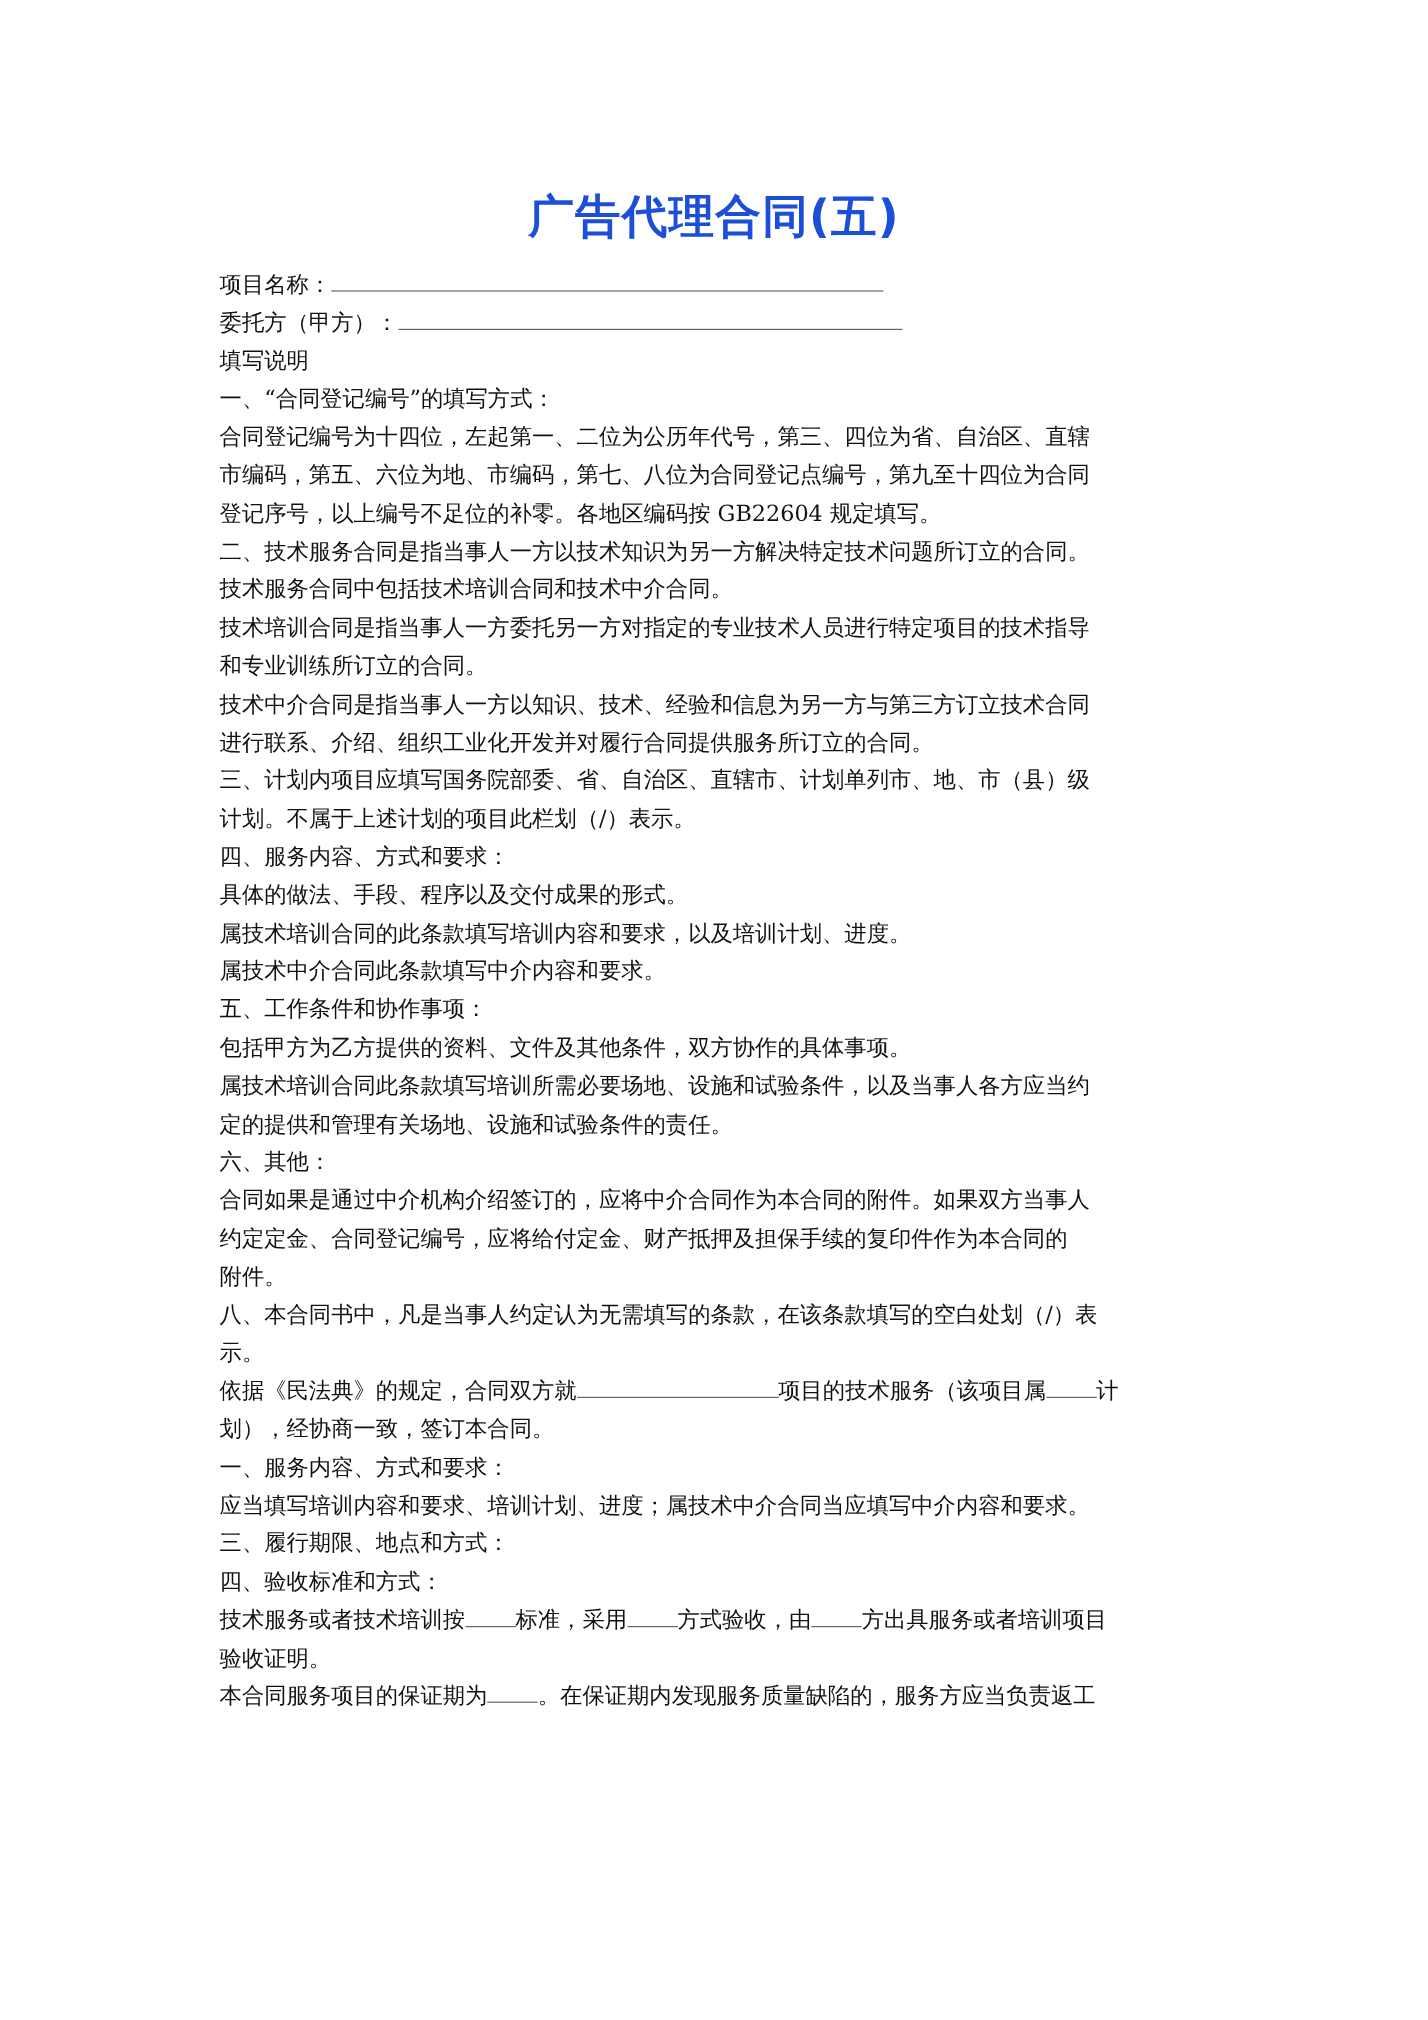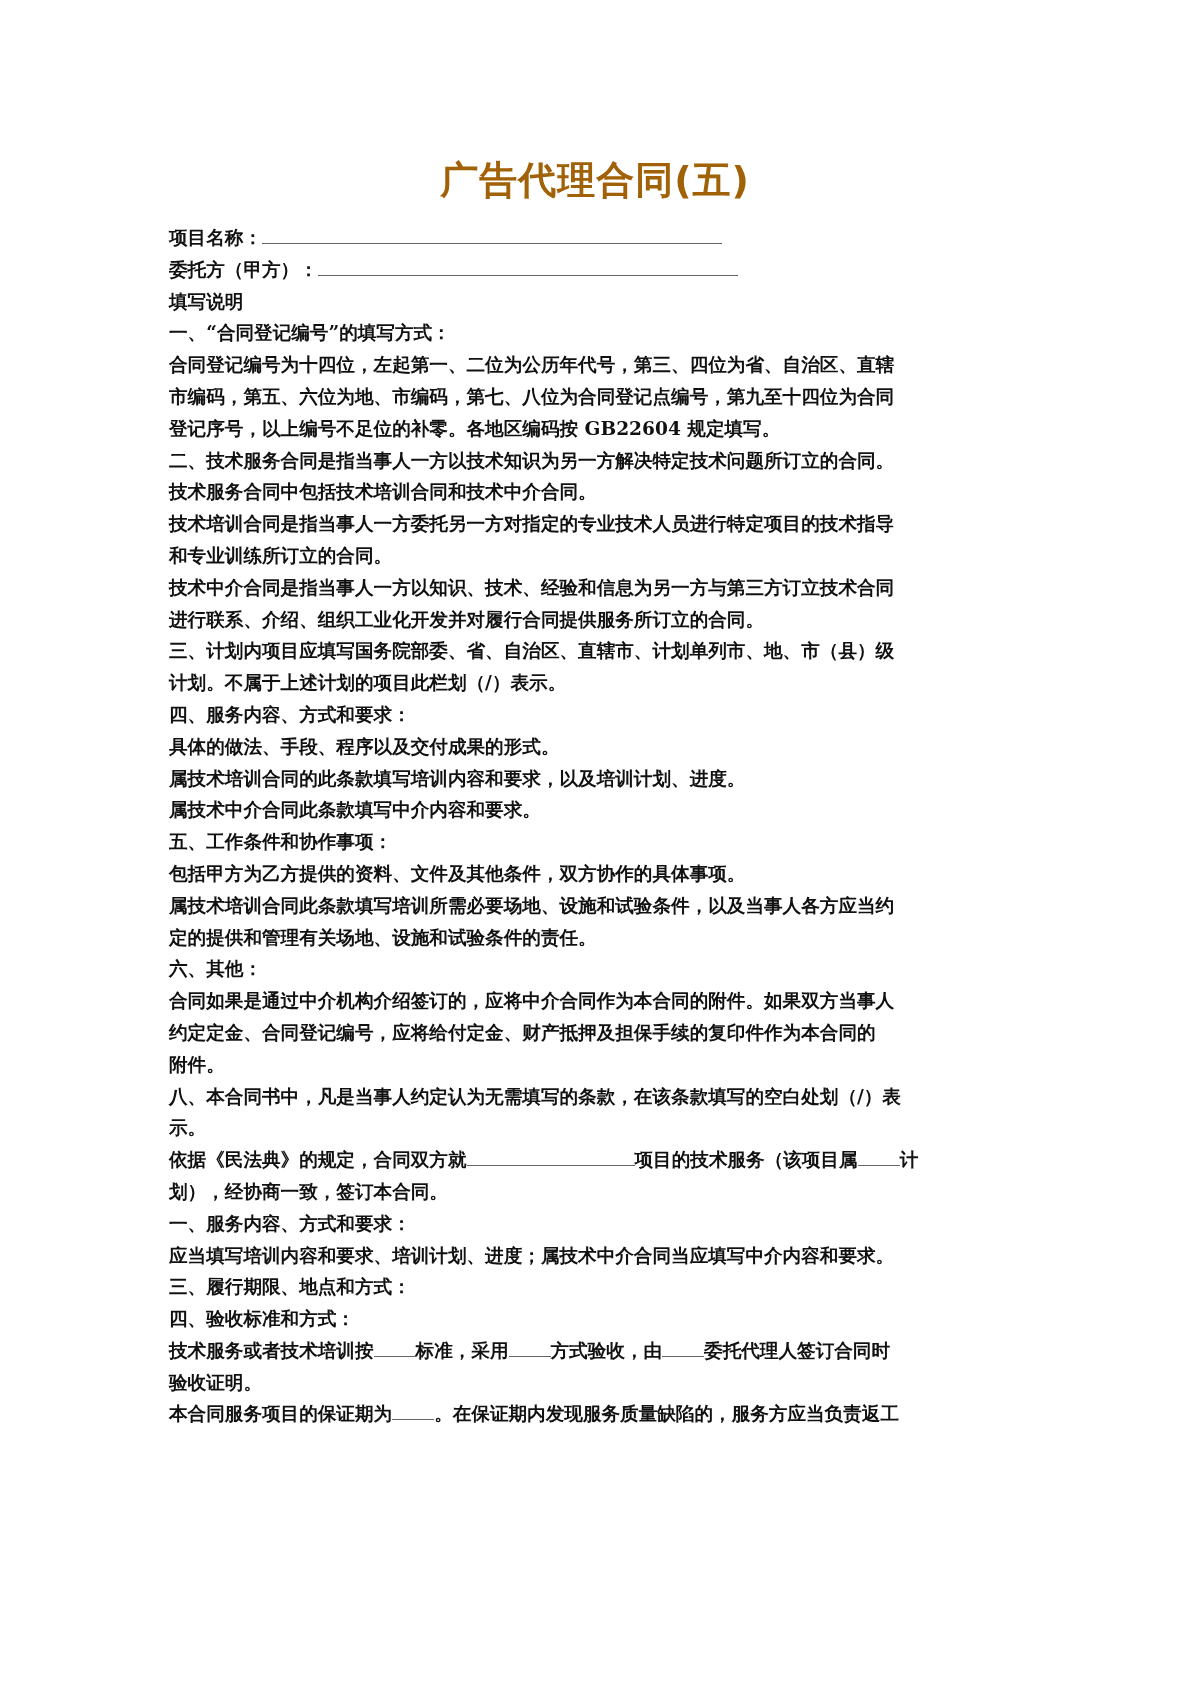--- a/index.html
+++ b/index.html
@@ -1,21 +1,21 @@
 <!DOCTYPE html>
 <html><head>
 <meta charset="utf-8">
 <style>
   html, body { margin: 0; padding: 0; background: #ffffff; }
   body { width: 1190px; height: 1683px; position: relative; overflow: hidden;
          font-family: "DejaVu Serif", "Liberation Serif", serif; color: #111; }
   .title { position: absolute; top: 158px; left: 0; width: 1190px; text-align: center;
            font-family: "DejaVu Sans", "Liberation Sans", sans-serif; font-size: 38px;
-           font-weight: bold; letter-spacing: 1px; line-height: 44px; color: #a16207; }
-  .body { position: absolute; top: 222px; left: 169px; width: 835px; font-weight: bold; }
+           font-weight: bold; letter-spacing: 1px; line-height: 44px; color: #1d4ed8; }
+  .body { position: absolute; top: 222px; left: 183px; width: 835px; }
   .line { font-size: 18.6px; line-height: 31.8px; height: 31.8px; white-space: nowrap; }
   .u { display: inline-block; border-bottom: 1px solid #666; height: 20px; vertical-align: baseline; }
   .u1 { width: 460px; }
   .u2 { width: 420px; }
   .fill-m { width: 168px; }
   .fill-s { width: 42px; }
 </style>
 </head>
 <body>
 
@@ -59,19 +59,19 @@
 
   <div class="line">
     <span>依据《民法典》的规定，合同双方就</span><span class="u fill-m"></span><span>项目的技术服务（该项目属</span><span class="u fill-s"></span><span>计</span>
   </div>
   <div class="line">划），经协商一致，签订本合同。</div>
   <div class="line">一、服务内容、方式和要求：</div>
   <div class="line">应当填写培训内容和要求、培训计划、进度；属技术中介合同当应填写中介内容和要求。</div>
   <div class="line">三、履行期限、地点和方式：</div>
   <div class="line">四、验收标准和方式：</div>
   <div class="line">
-    <span>技术服务或者技术培训按</span><span class="u fill-s"></span><span>标准，采用</span><span class="u fill-s"></span><span>方式验收，由</span><span class="u fill-s"></span><span>委托代理人签订合同时</span>
+    <span>技术服务或者技术培训按</span><span class="u fill-s"></span><span>标准，采用</span><span class="u fill-s"></span><span>方式验收，由</span><span class="u fill-s"></span><span>方出具服务或者培训项目</span>
   </div>
   <div class="line">验收证明。</div>
   <div class="line">
     <span>本合同服务项目的保证期为</span><span class="u fill-s"></span><span>。在保证期内发现服务质量缺陷的，服务方应当负责返工</span>
   </div>
 </div>
 
 </body></html>

